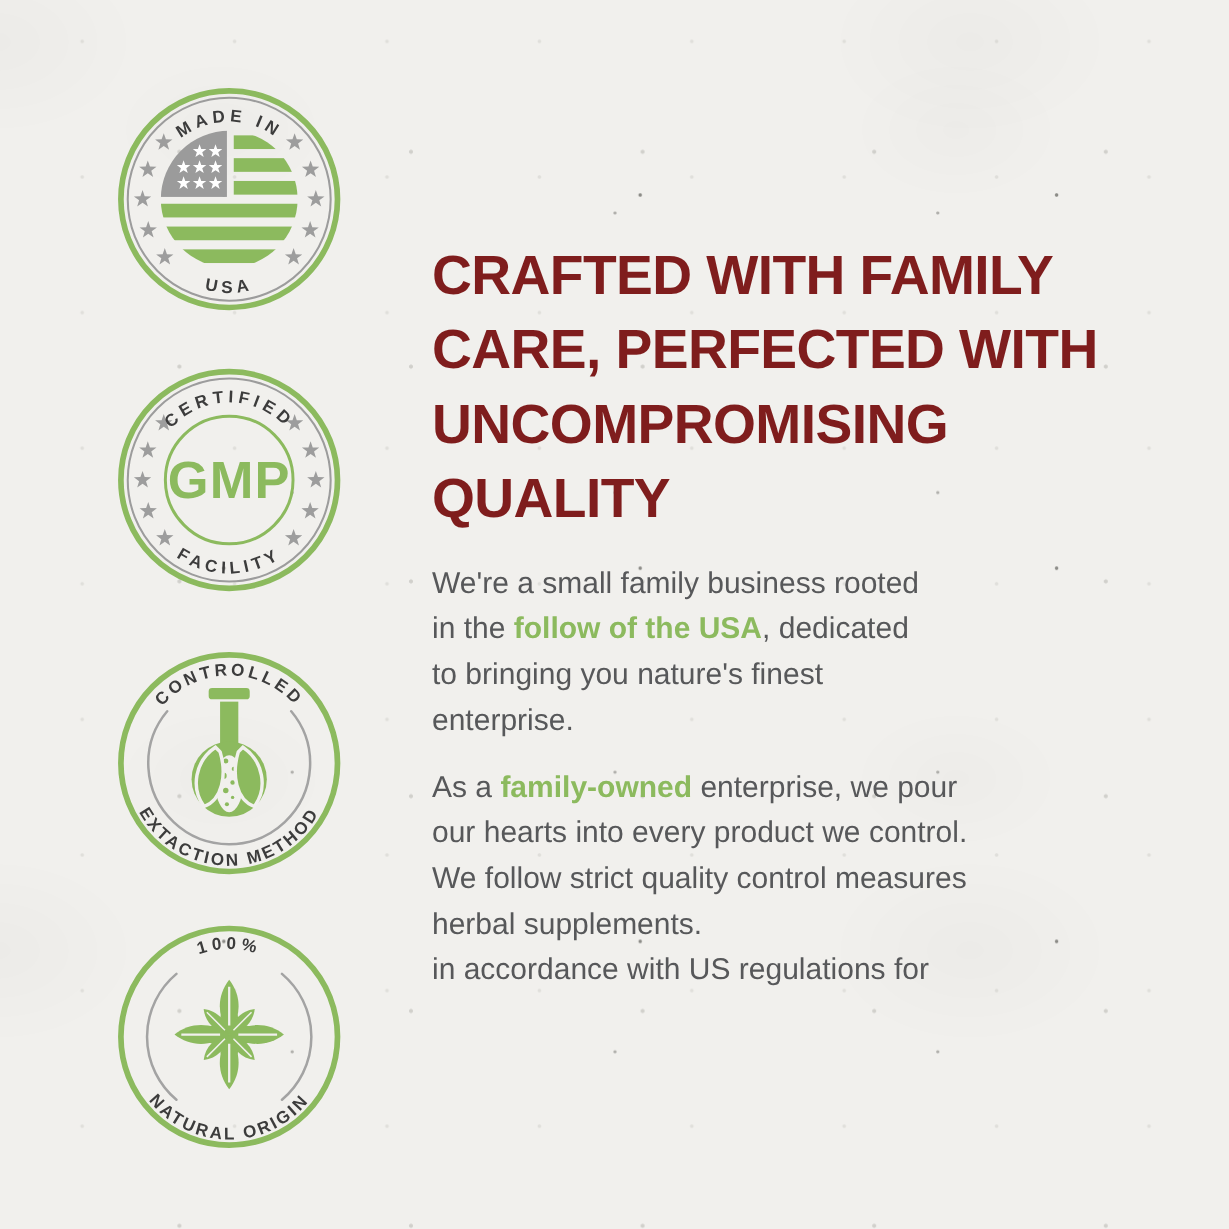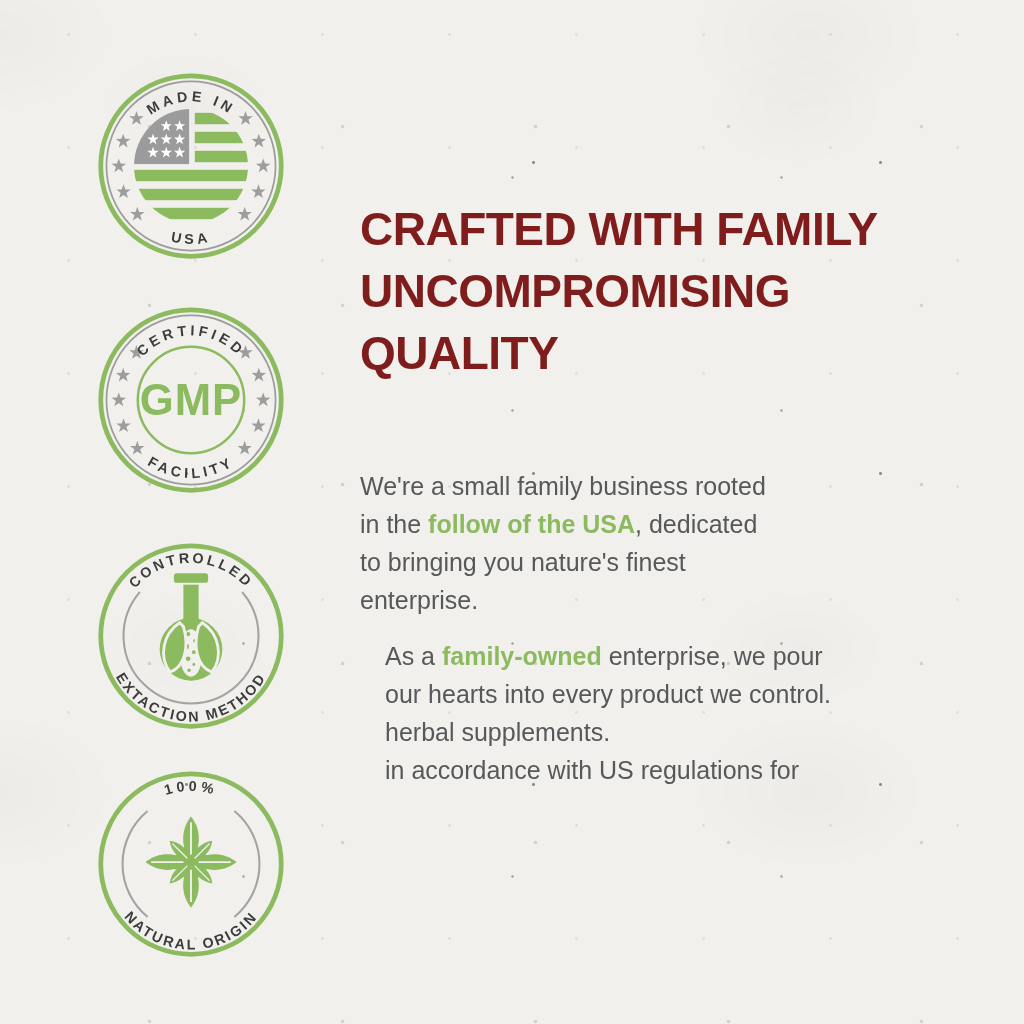--- a/index.html
+++ b/index.html
@@ -30,21 +30,21 @@
     color:#7f1d1d;font-weight:700;font-size:46px;line-height:62px;letter-spacing:-0.5px;
   }
   .heading div{white-space:nowrap;}
   .para{
     position:absolute;left:360px;width:560px;
     color:#57585a;font-size:25px;line-height:38px;font-weight:400;
   }
   .para .line{white-space:nowrap;}
   .hl{color:#8cba5e;font-weight:700;}
   #para-1{top:467px;}
-  #para-2{top:637px;margin-left:25px;}
+  #para-2{top:637px;}
 </style>
 </head>
 <body>
 
 <div id="canvas">
 
   <div class="badge" style="top:71px;">
     <svg viewBox="0 0 200 200">
       <defs>
         <polygon id="star5" points="0,-8 1.88,-2.59 7.61,-2.47 3.04,0.99 4.7,6.47 0,3.2 -4.7,6.47 -3.04,0.99 -7.61,-2.47 -1.88,-2.59"></polygon>
@@ -205,31 +205,33 @@
         <textPath href="#b4top" startOffset="50%">100%</textPath>
       </text>
       <text class="arc-text t-long" text-anchor="middle">
         <textPath href="#b4bot" startOffset="50%">NATURAL ORIGIN</textPath>
       </text>
     </svg>
   </div>
 
   <div class="heading">
     <div>CRAFTED WITH FAMILY</div>
+    <div>CARE, PERFECTED WITH</div>
     <div>UNCOMPROMISING</div>
     <div>QUALITY</div>
   </div>
 
   <div class="para" id="para-1">
     <div class="line"><span>We're a small family business rooted</span></div>
     <div class="line"><span>in the </span><span class="hl">follow of the USA</span><span>, dedicated</span></div>
     <div class="line"><span>to bringing you nature's finest</span></div>
     <div class="line"><span>enterprise.</span></div>
   </div>
 
   <div class="para" id="para-2">
     <div class="line"><span>As a </span><span class="hl">family-owned</span><span> enterprise, we pour</span></div>
     <div class="line"><span>our hearts into every product we control.</span></div>
+    <div class="line"><span>We follow strict quality control measures</span></div>
     <div class="line"><span>herbal supplements.</span></div>
     <div class="line"><span>in accordance with US regulations for</span></div>
   </div>
 
 </div>
 
 </body></html>

